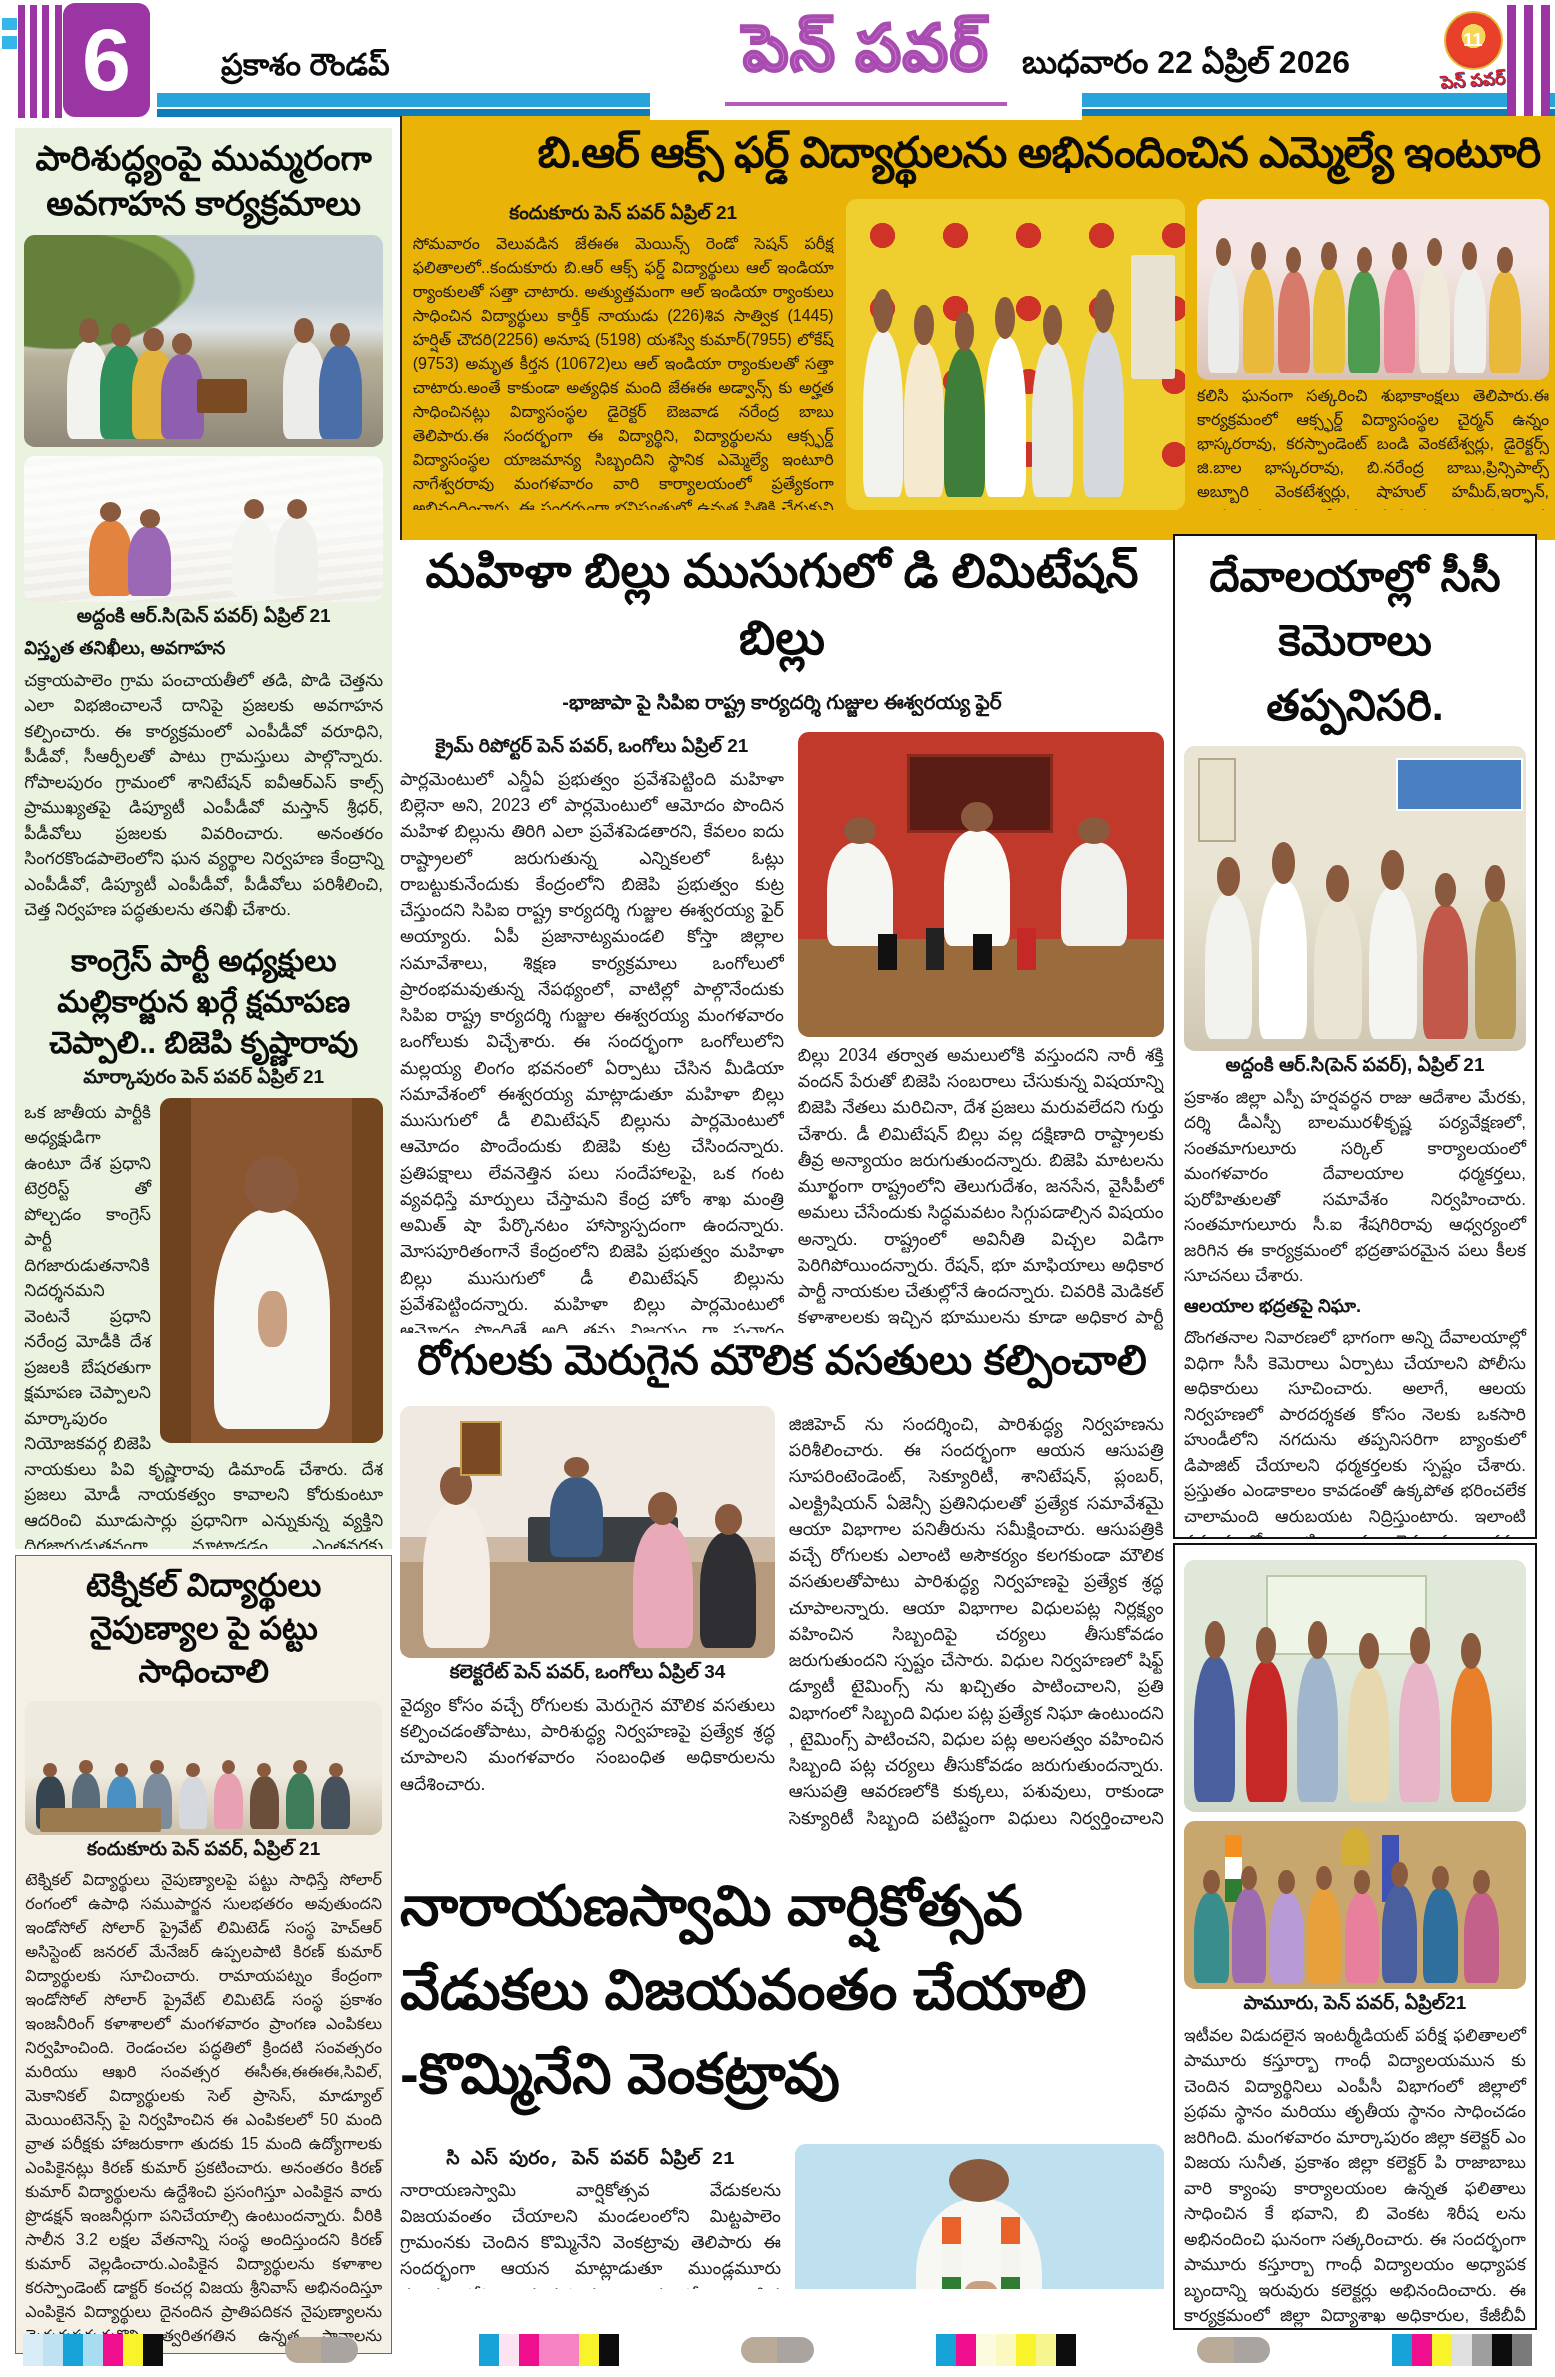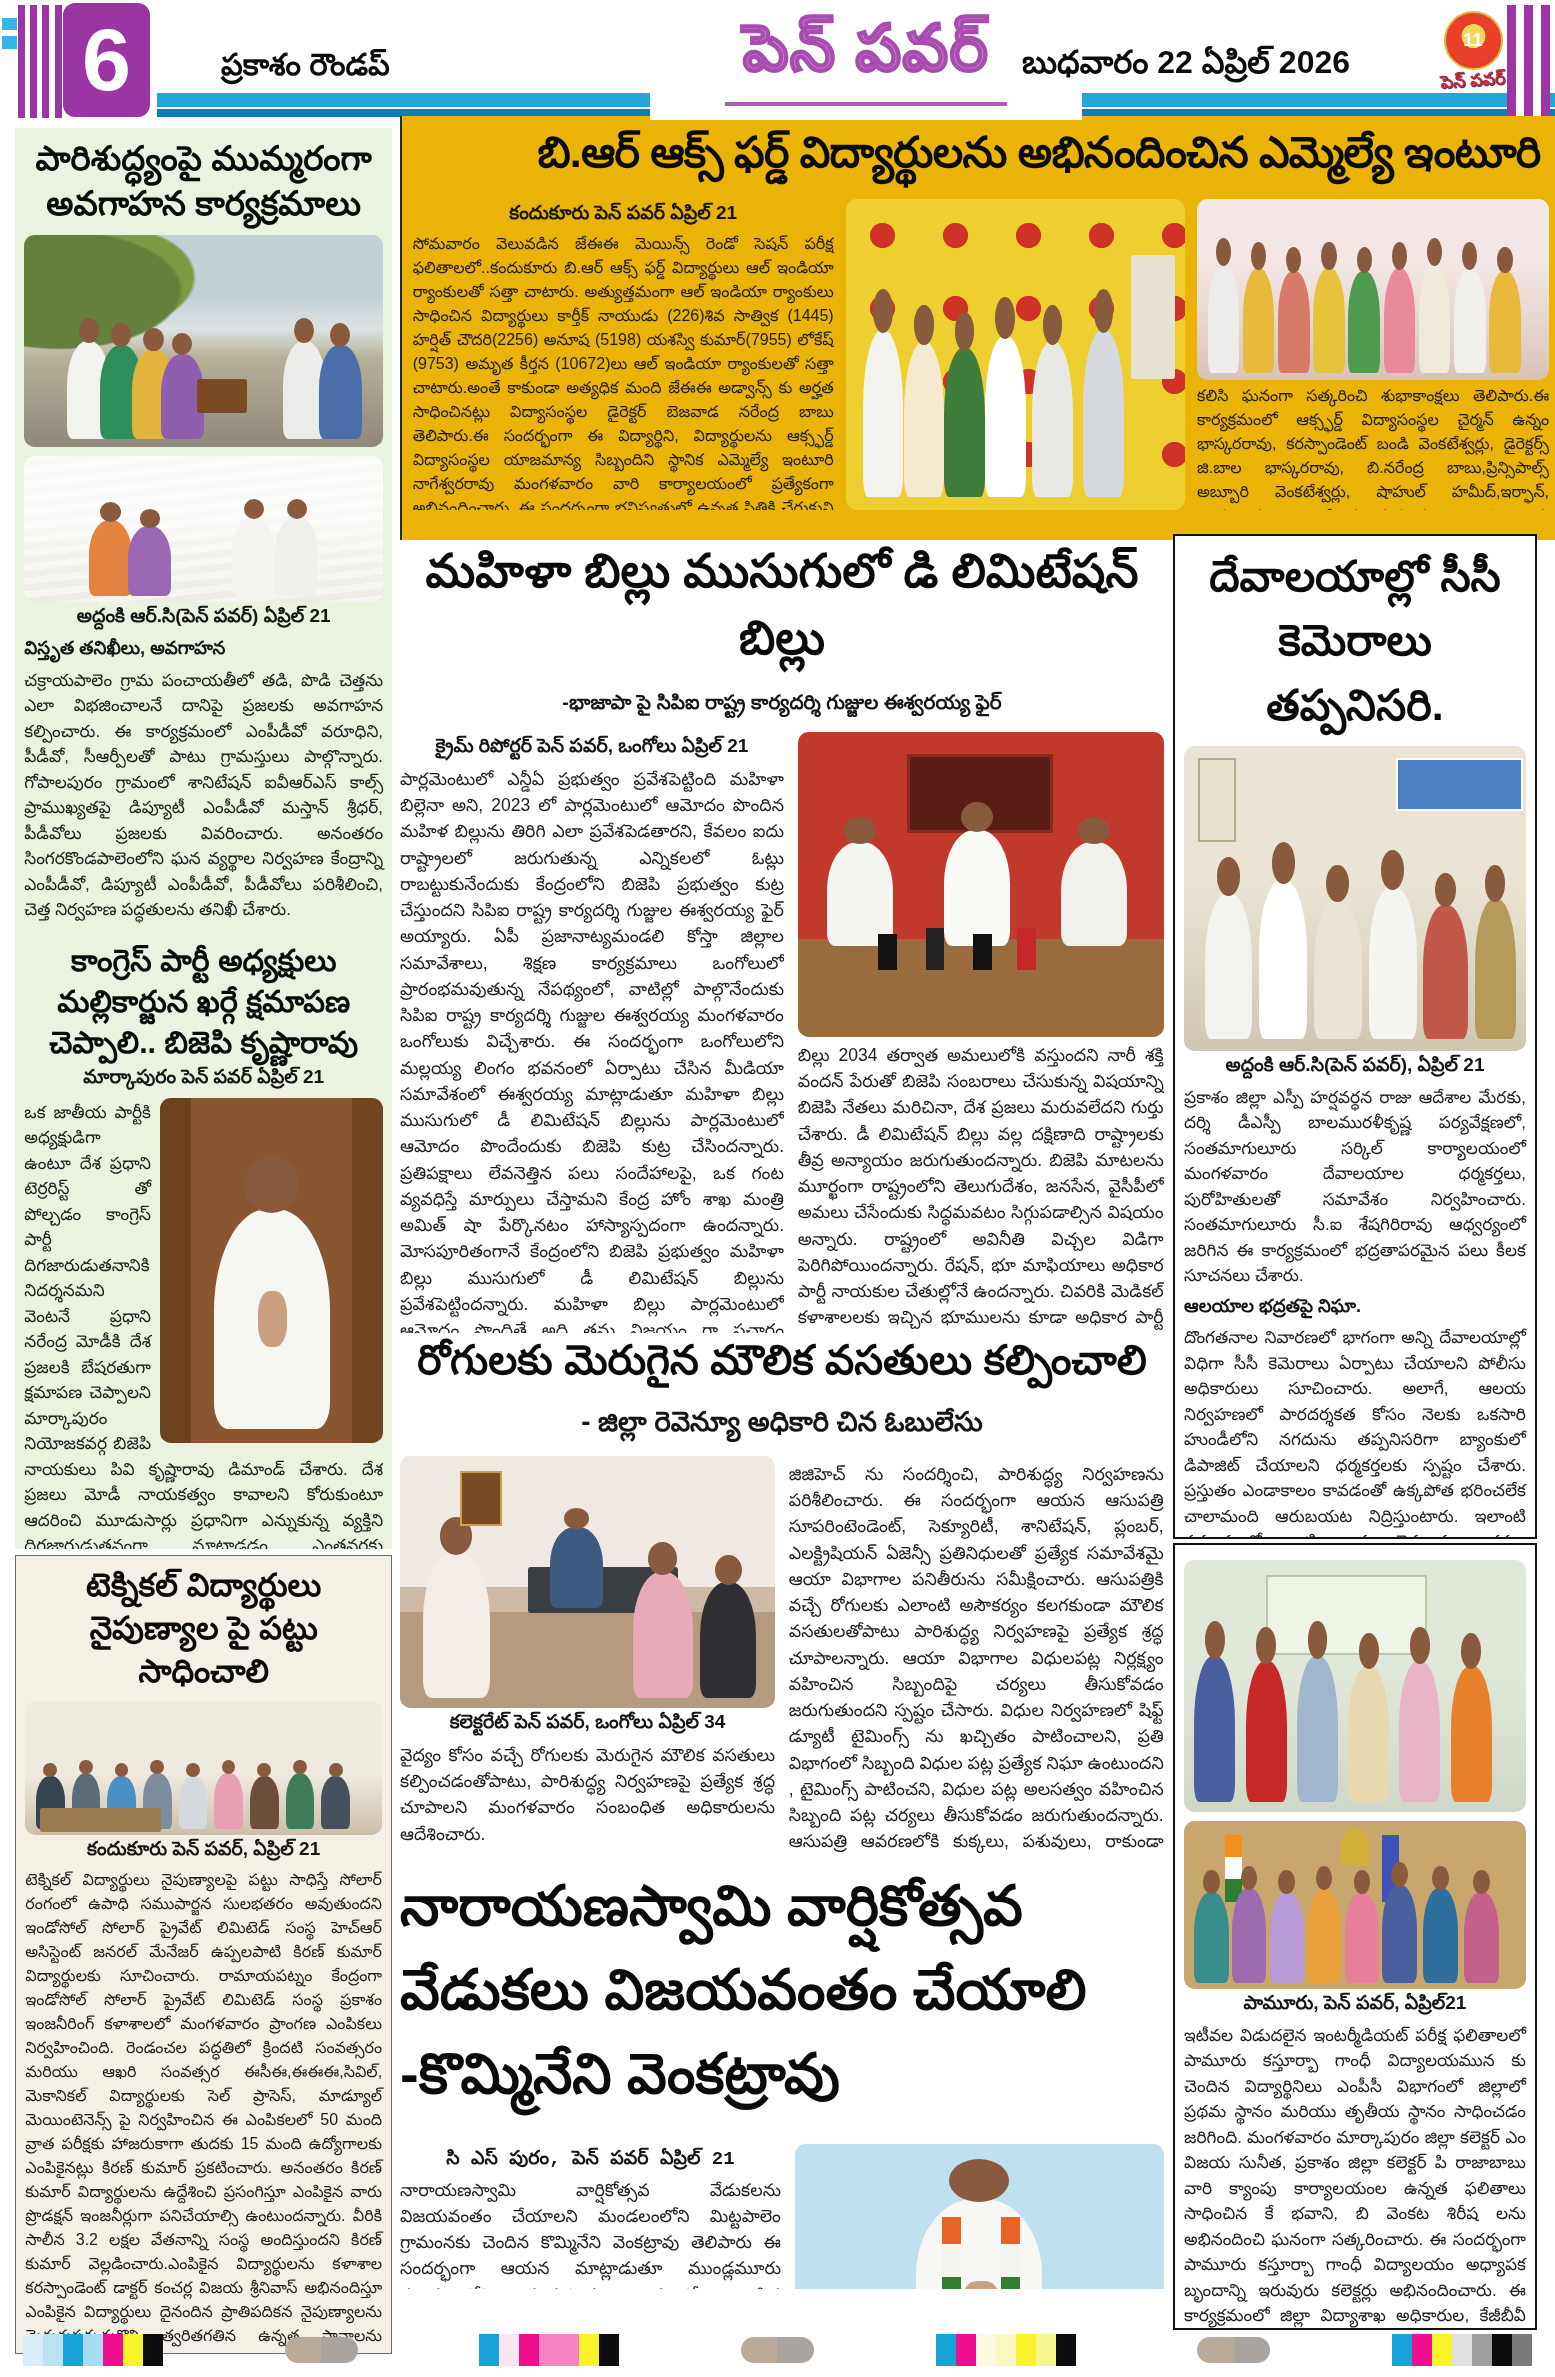--- a/index.html
+++ b/index.html
@@ -261,21 +261,20 @@
           <i class="prop" style="left:48%;bottom:22%;width:5%;height:12%;background:#111"></i>
           <i class="prop" style="left:60%;bottom:22%;width:5%;height:14%;background:#c62828"></i>
         </div>
         <p class="body">బిల్లు 2034 తర్వాత అమలులోకి వస్తుందని నారీ శక్తి వందన్ పేరుతో బిజెపి సంబరాలు చేసుకున్న విషయాన్ని బిజెపి నేతలు మరిచినా, దేశ ప్రజలు మరువలేదని గుర్తు చేశారు. డీ లిమిటేషన్ బిల్లు వల్ల దక్షిణాది రాష్ట్రాలకు తీవ్ర అన్యాయం జరుగుతుందన్నారు. బిజెపి మాటలను మూర్ఖంగా రాష్ట్రంలోని తెలుగుదేశం, జనసేన, వైసీపీలో అమలు చేసేందుకు సిద్ధమవటం సిగ్గుపడాల్సిన విషయం అన్నారు. రాష్ట్రంలో అవినీతి విచ్చల విడిగా పెరిగిపోయిందన్నారు. రేషన్, భూ మాఫియాలు అధికార పార్టీ నాయకుల చేతుల్లోనే ఉందన్నారు. చివరికి మెడికల్ కళాశాలలకు ఇచ్చిన భూములను కూడా అధికార పార్టీ నాయకులు వదలటం లేదన్నారు. రాష్ట్రంలో పారిశ్రామిక అభివృద్ధి కూడా శూన్యమన్నారు. 30 సంవత్సరాలుగా దొనకొండ పారిశ్రామిక కారిడార్ లో అధికార పార్టీలు చేసింది ఏమీ లేదన్నారు. చంద్రబాబు నాయుడు రాష్ట్రంలోని నిరుద్యోగ యువతకు, రైతులకు, ప్రజలకు అరిచేతిలో స్వర్గం చూపిస్తున్నారు. సిపిఐ రాష్ట్ర కార్యదర్శి వర్గ సభ్యులు రామచంద్రయ్య మాట్లాడుతూ రాష్ట్రంలో అభివృద్ధి అంటే వ్యవసాయ రంగాన్ని, పారిశ్రామిక రంగాన్ని అభివృద్ధి చేయడమే అన్నారు. అయితే రాష్ట్రంలో ఇవి రెండూ అభివృద్ధి జరగటం లేదన్నారు. కేంద్ర, రాష్ట్ర ప్రభుత్వాలు ప్రజలను చేస్తున్న మోసాన్ని బయటపెడుతూ ఏపీ ప్రజానాట్యమండలి ఆధ్వర్యంలో రానున్న కాలంలో ప్రచారాలు నిర్వహిస్తామన్నారు. అందులో భాగంగానే కోస్టల్ జిల్లాల ఏపీ ప్రజానాట్యమండలి కళాకారుల సమావేశం ఒంగోలులో నిర్వహిస్తున్నట్లు పేర్కొన్నారు. ఈ సమావేశంలో సిపిఐ ప్రకాశం జిల్లా కార్యదర్శి ఆర్ వెంకట్రావు పాల్గొన్నారు.</p>
       </div>
     </div>
   </section>
 
   <section class="art-rogulaku">
     <h2>రోగులకు మెరుగైన  మౌలిక వసతులు కల్పించాలి</h2>
-    <div class="sub">- జిల్లా రెవెన్యూ అధికారి చిన ఓబులేసు</div>
     <div class="rg-row">
       <div class="rg-col1">
         <div class="photo ph-office">
           <i class="prop" style="left:34%;top:44%;width:40%;height:18%;background:#3a3f44;border-radius:3px"></i>
           <i class="p" style="left:6%;width:18%;height:58%;background:#f3ede6"></i>
           <i class="p" style="left:40%;bottom:40%;width:14%;height:32%;background:#3d5a80"></i>
           <i class="p" style="left:62%;width:16%;height:50%;background:#e8a9b8"></i>
           <i class="p" style="left:80%;width:15%;height:46%;background:#2f2f33"></i>
           <i class="prop" style="left:16%;top:6%;width:10%;height:20%;background:#7a4a22;border:2.3px solid #caa04e"></i>
         </div>

